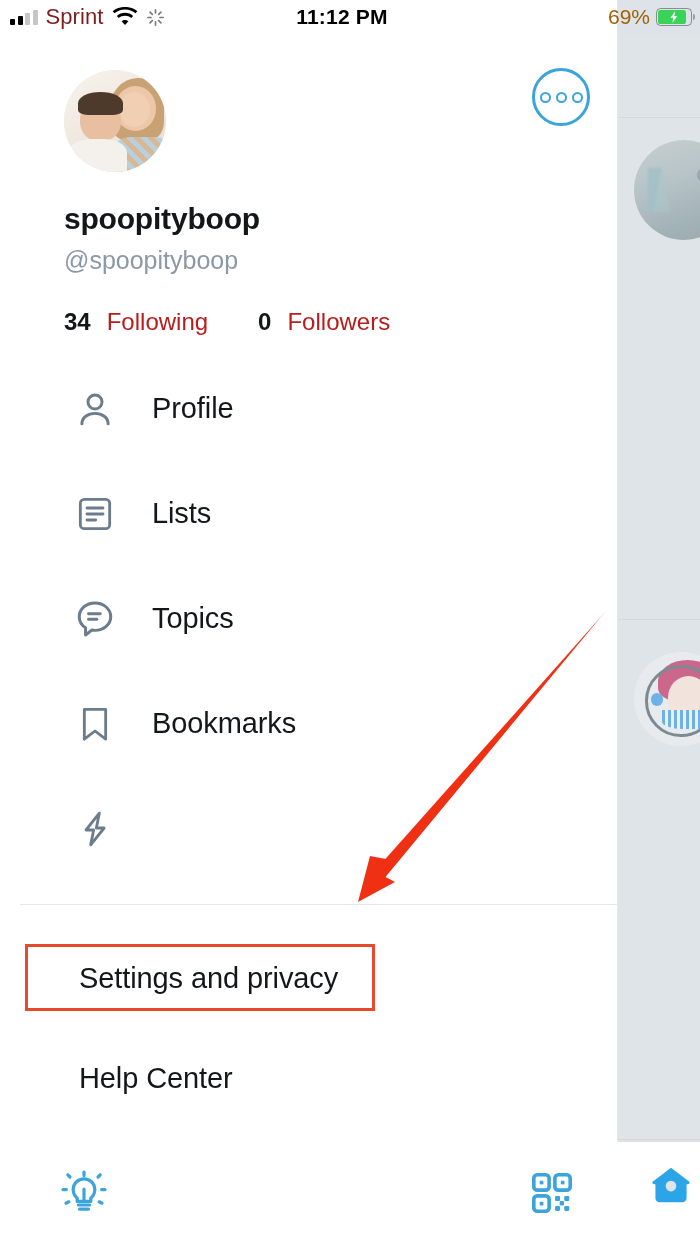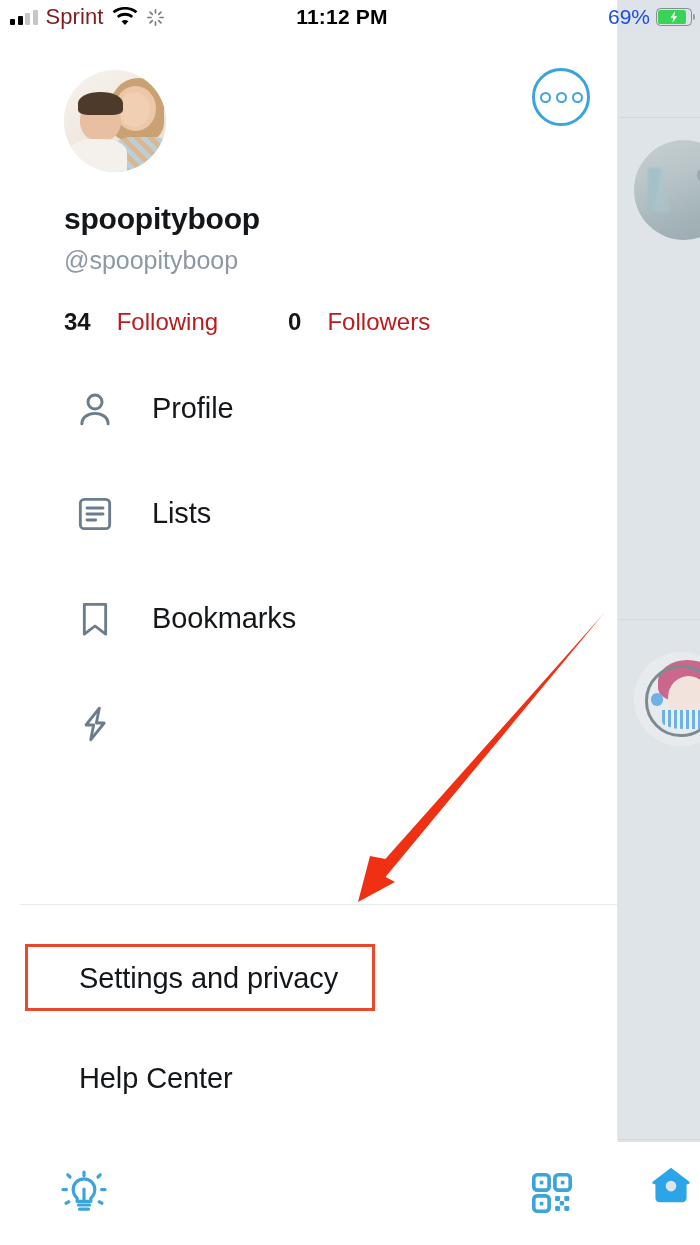--- a/index.html
+++ b/index.html
@@ -134,21 +134,21 @@
   }
   .sb-center {
     position: absolute; left: 0; right: 16px; top: 0; height: 34px;
     display: flex; align-items: center; justify-content: center;
   }
   .sb-time { font-size: 21px; font-weight: 600; color: #000; letter-spacing: .2px; }
   .sb-right {
     position: absolute; right: 8px; top: 0; height: 34px;
     display: flex; align-items: center; gap: 6px;
   }
-  .sb-batt-pct { font-size: 21px; font-weight: 400; color: #1d4ed8; }
+  .sb-batt-pct { font-size: 21px; font-weight: 400; color: #a16207; }
   .batt {
     position: relative; width: 36px; height: 18px;
     border: 1.6px solid rgba(0,0,0,.38);
     border-radius: 4.5px;
     padding: 1.4px;
   }
   .batt::after {
     content: ""; position: absolute; right: -4.2px; top: 5.4px;
     width: 2.4px; height: 6px;
     background: rgba(0,0,0,.3); border-radius: 0 2px 2px 0;
@@ -241,21 +241,21 @@
     position: absolute; left: 44px; top: 168px;
     font-size: 30px; font-weight: 700; color: #14171a;
     letter-spacing: -.2px;
   }
   .handle {
     position: absolute; left: 44px; top: 212px;
     font-size: 25px; font-weight: 400; color: #8b98a5;
   }
   .stats {
     position: absolute; left: 44px; top: 274px;
-    display: flex; align-items: baseline; gap: 26px;
+    display: flex; align-items: baseline; gap: 16px;
     font-size: 24px;
   }
   .stats .num { font-weight: 700; color: #14171a; }
   .stats .lbl { font-weight: 400; color: #b91c1c; }
   .stats .gap { width: 18px; }
 
   
   .navlist { position: absolute; left: 0; top: 356px; width: 598px; }
   .navitem {
     position: relative;
@@ -405,20 +405,30 @@
           <svg viewBox="0 0 24 24" width="40" height="40" fill="none" stroke="currentColor" stroke-width="1.7" stroke-linecap="round" stroke-linejoin="round">
             <rect x="3.2" y="3.2" width="17.6" height="17.6" rx="2.4"></rect>
             <line x1="7.2" y1="8.4" x2="16.8" y2="8.4"></line>
             <line x1="7.2" y1="12" x2="16.8" y2="12"></line>
             <line x1="7.2" y1="15.6" x2="12.4" y2="15.6"></line>
           </svg>
         </span>
         <span class="lbl">Lists</span>
       </div>
 
+      <div class="navitem">
+        <span class="ico">
+          <svg viewBox="0 0 24 24" width="42" height="42" fill="none" stroke="currentColor" stroke-width="1.7" stroke-linecap="round" stroke-linejoin="round">
+            <path d="M12 2.8c-5 0-9 3.5-9 7.9 0 2.6 1.4 4.9 3.6 6.3v4.2l3.6-2.9c.6.1 1.2.2 1.8.2 5 0 9-3.5 9-7.8S17 2.8 12 2.8z"></path>
+            <line x1="8.3" y1="9" x2="15" y2="9"></line>
+            <line x1="8.3" y1="12.2" x2="13" y2="12.2"></line>
+          </svg>
+        </span>
+        <span class="lbl">Topics</span>
+      </div>
 
       <div class="navitem">
         <span class="ico">
           <svg viewBox="0 0 24 24" width="40" height="42" fill="none" stroke="currentColor" stroke-width="1.7" stroke-linecap="round" stroke-linejoin="round">
             <path d="M5.6 3.2h12.8v17.9L12 16.2l-6.4 4.9V3.2z"></path>
           </svg>
         </span>
         <span class="lbl">Bookmarks</span>
       </div>
 

